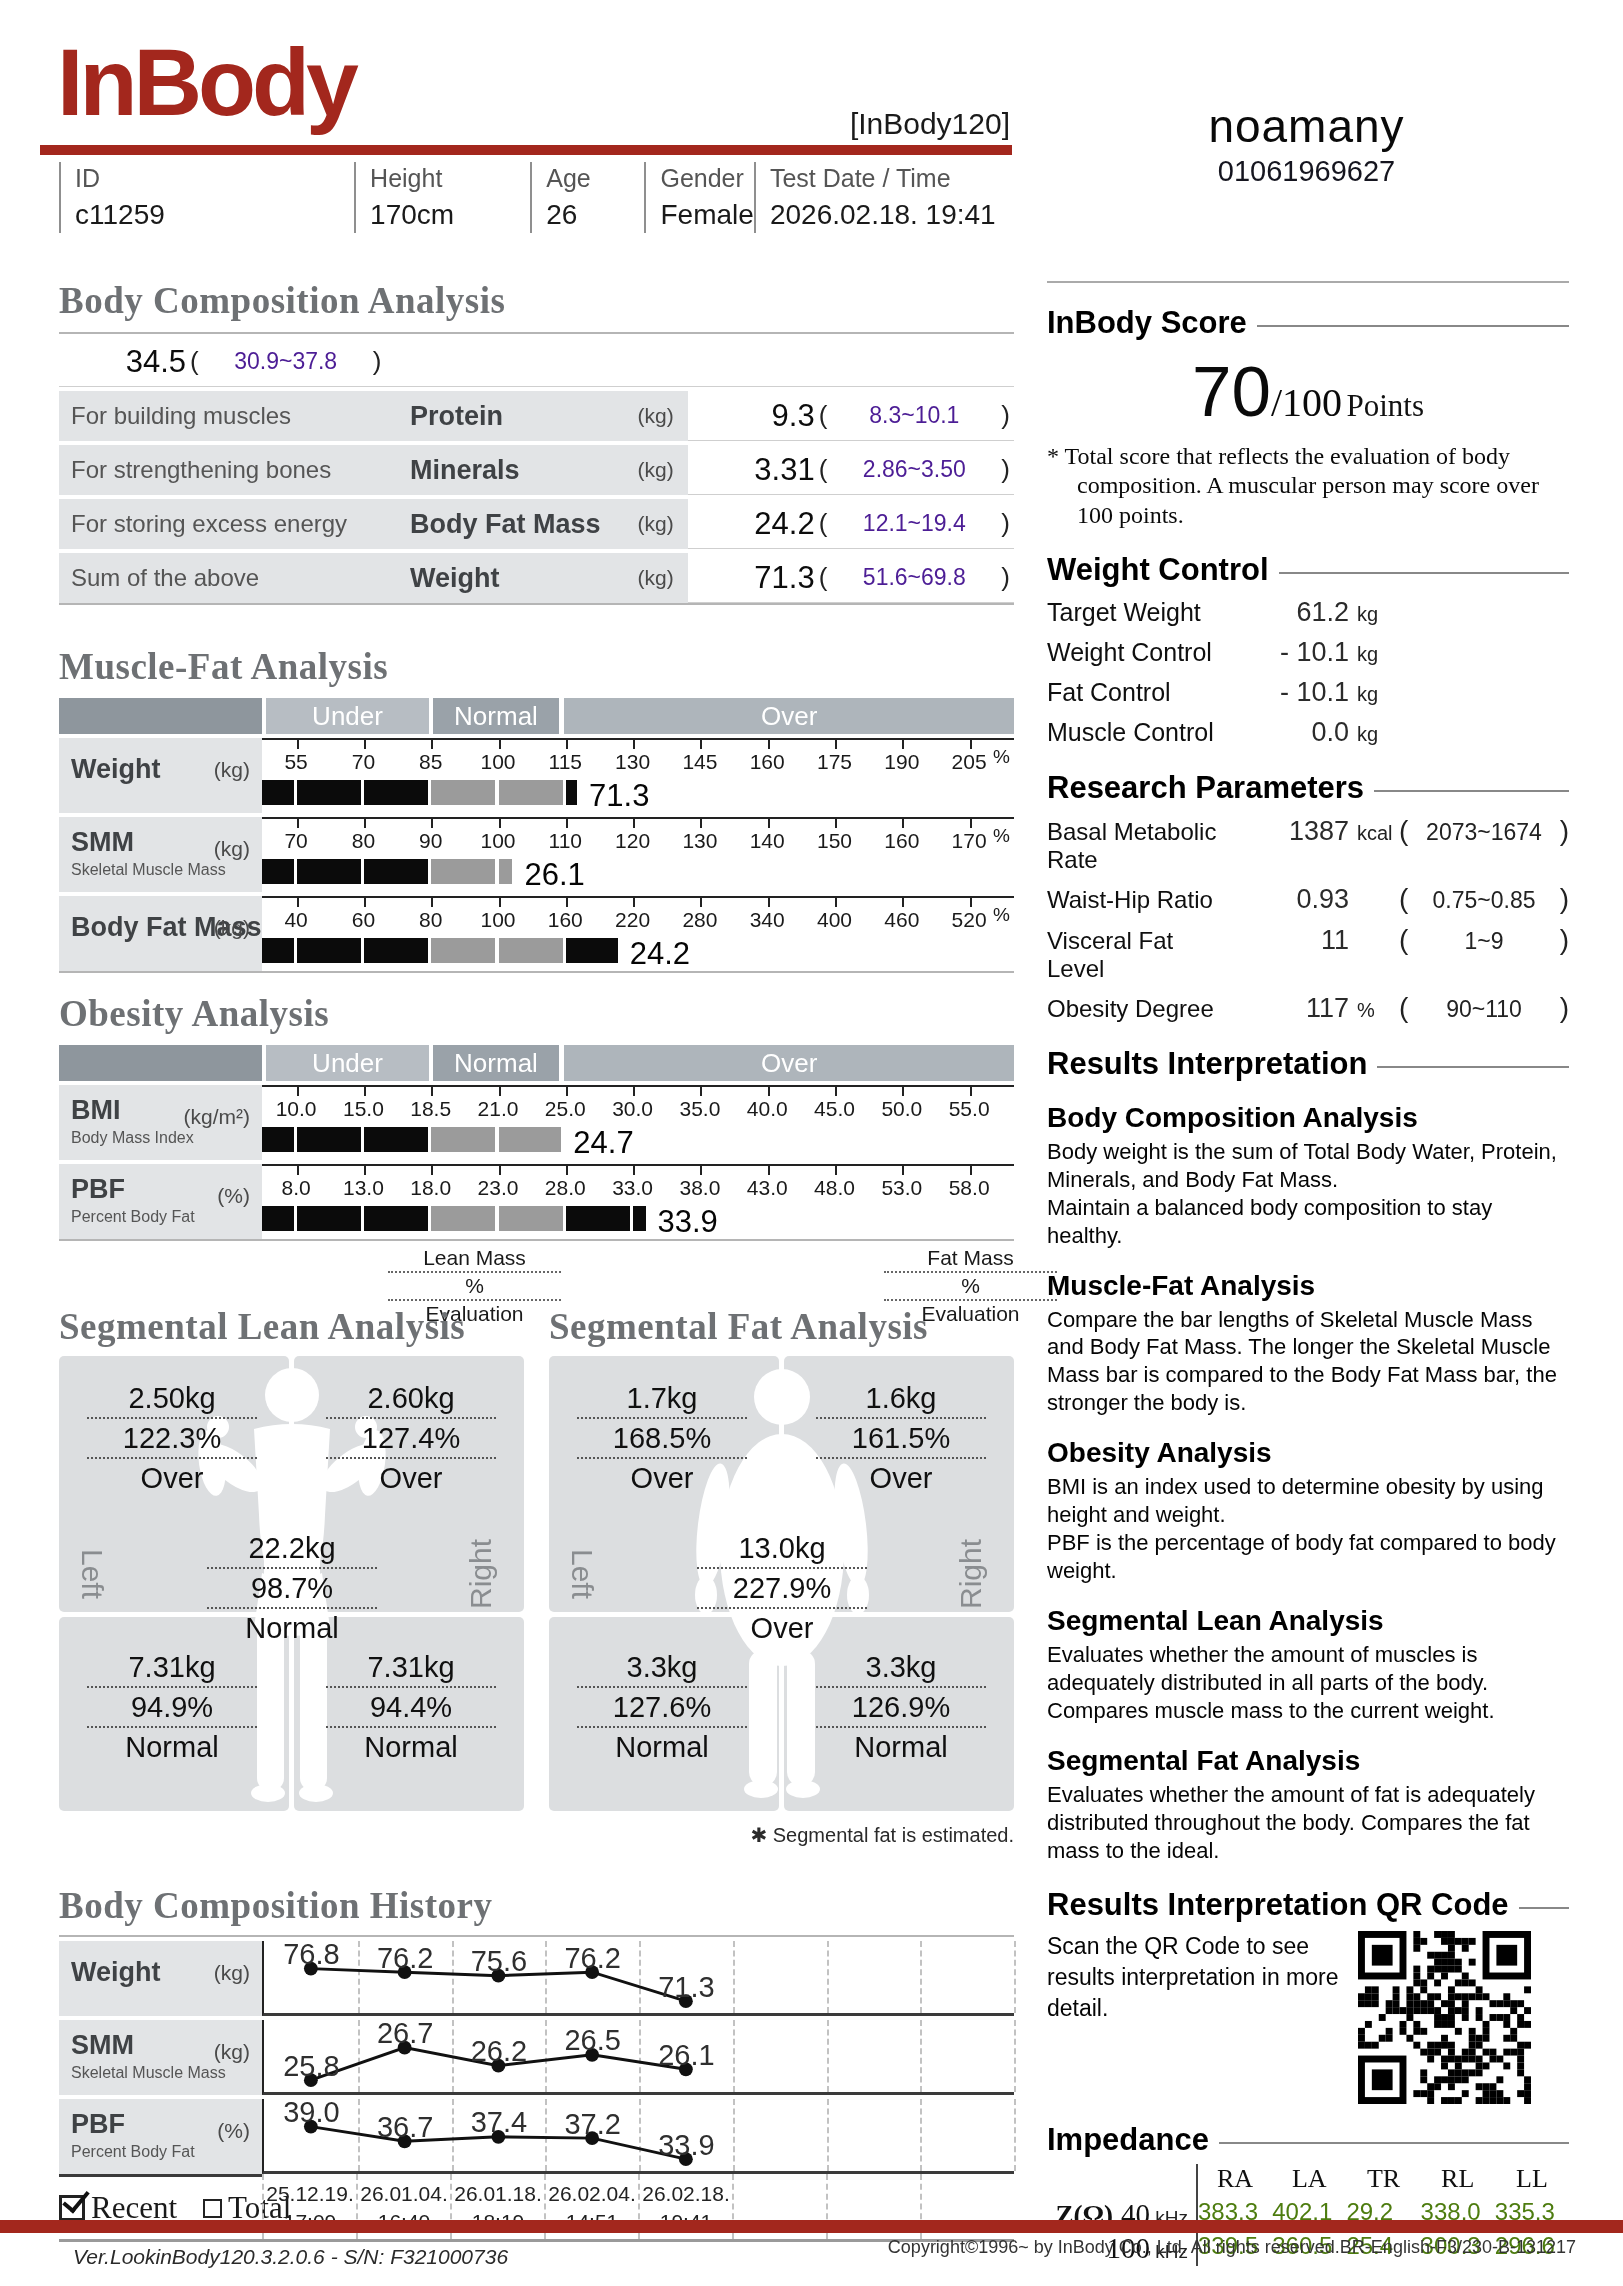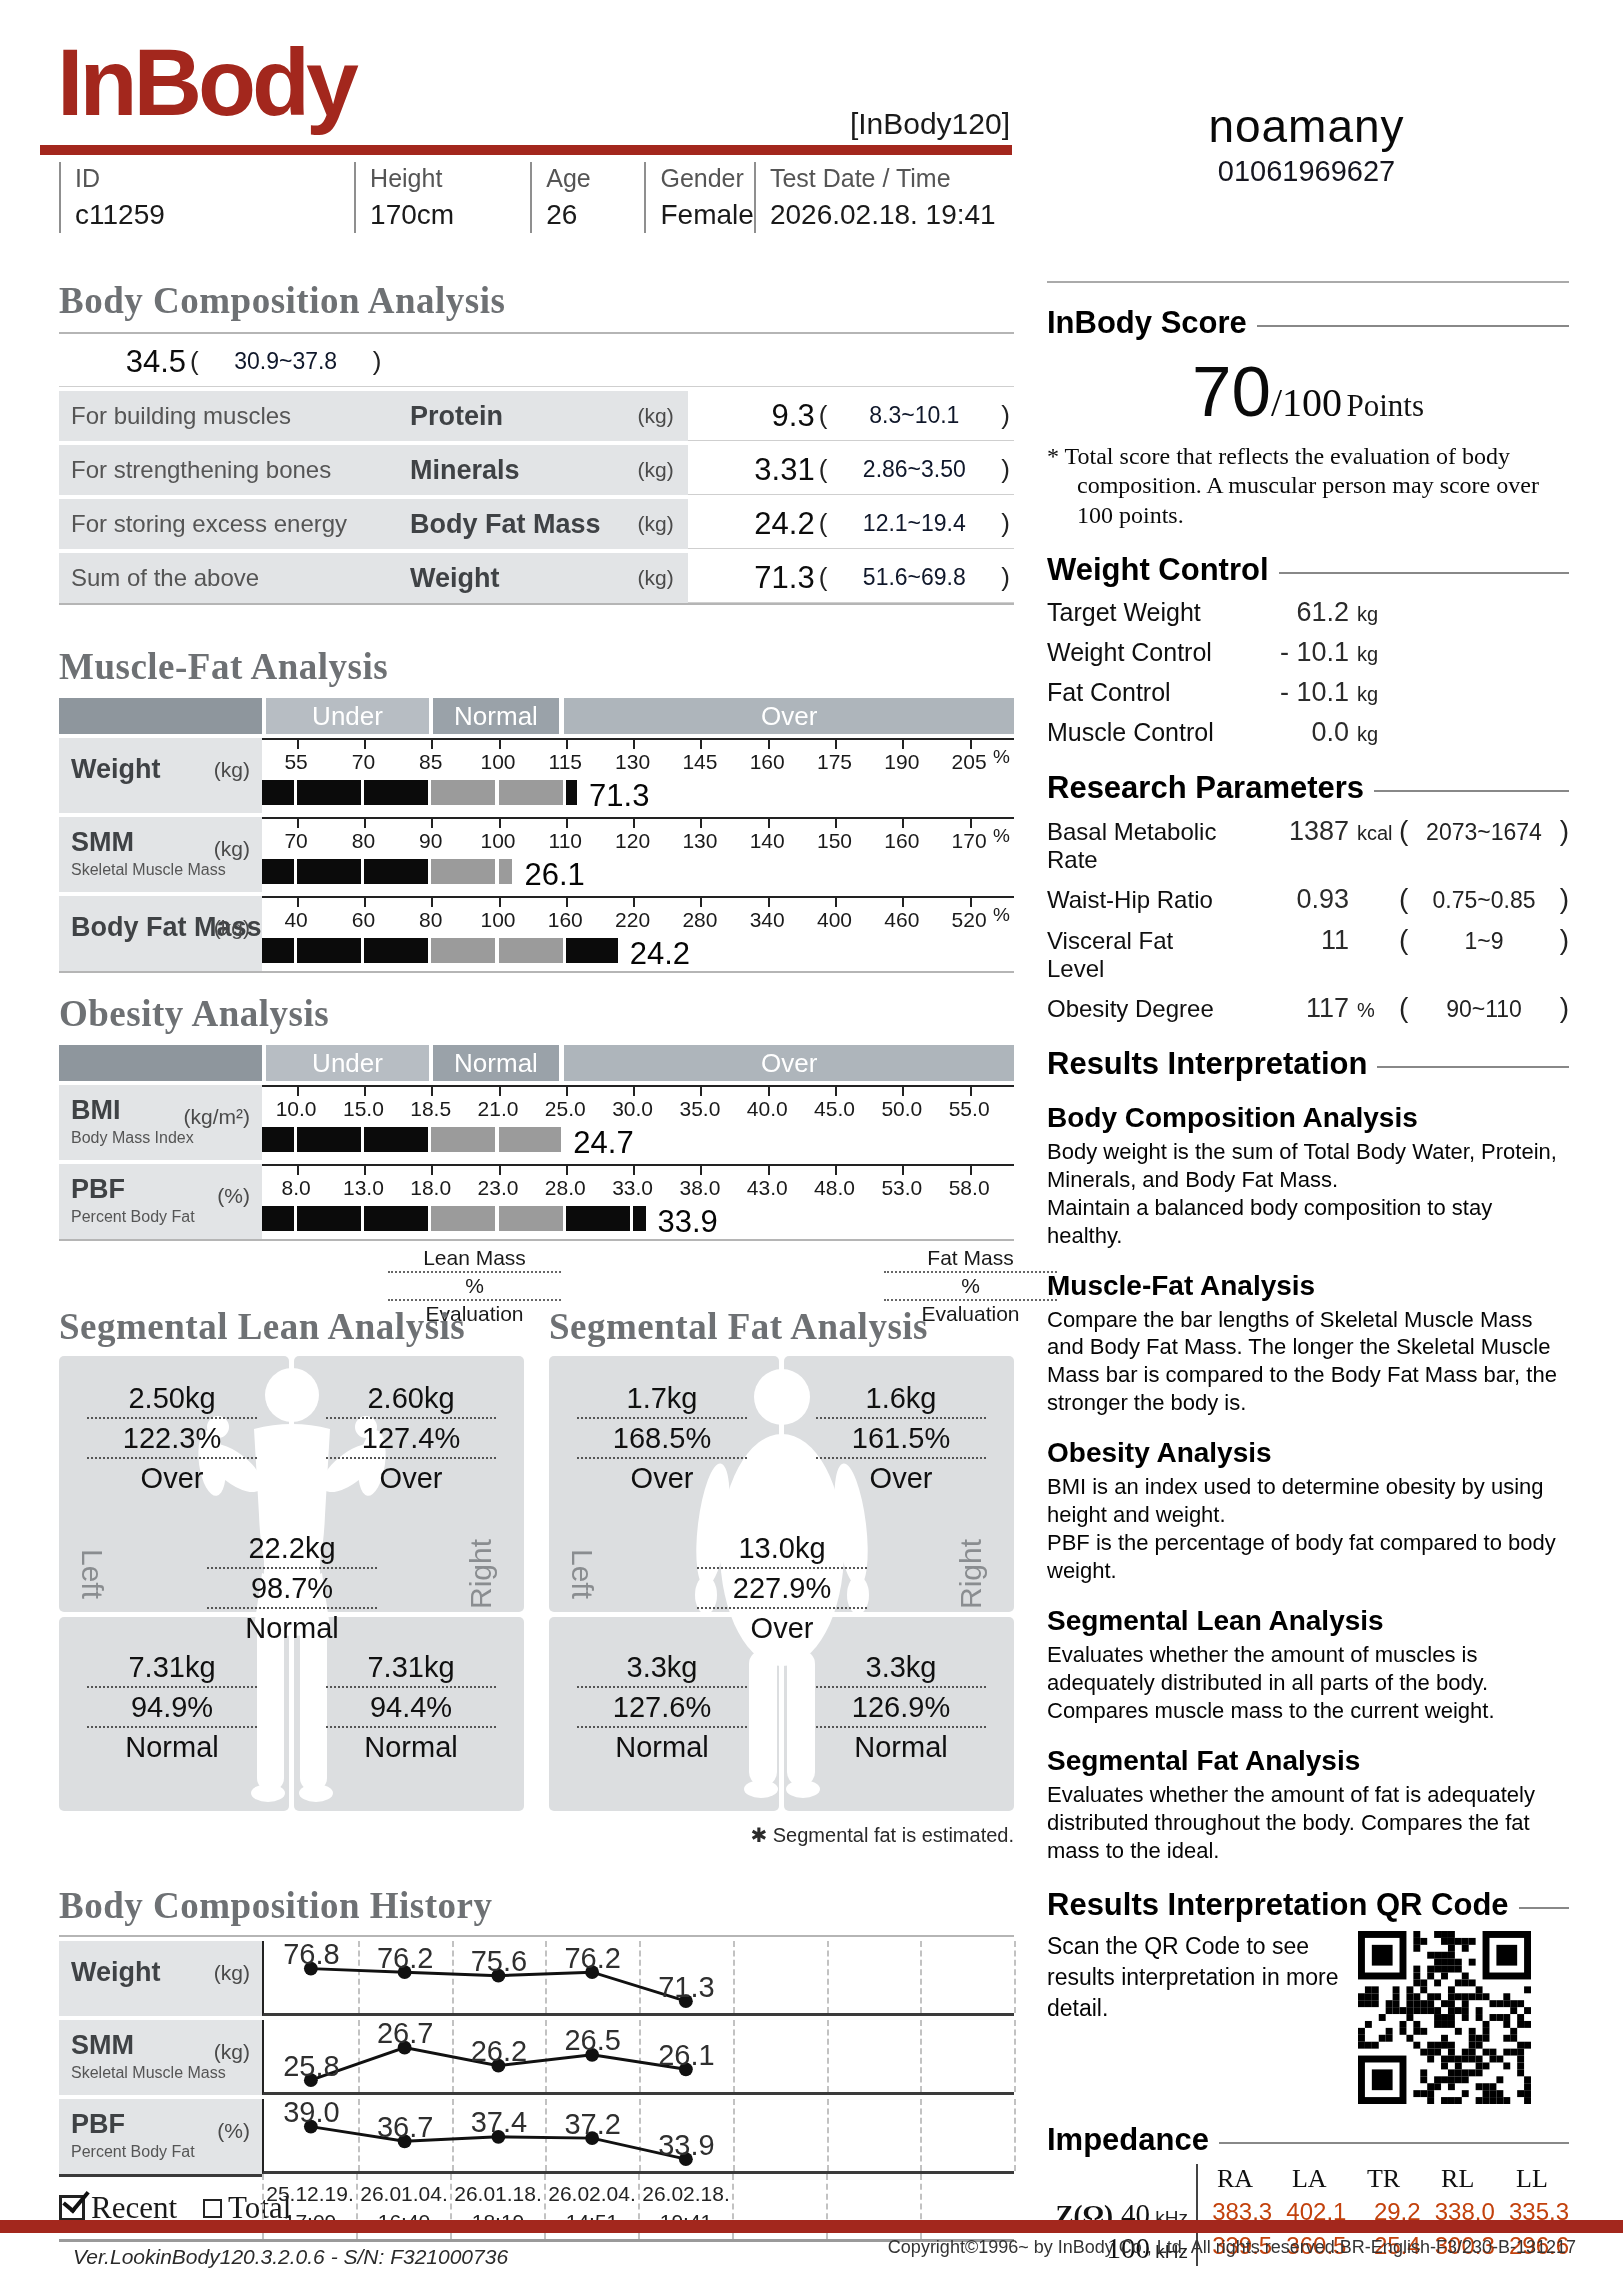--- a/index.html
+++ b/index.html
@@ -23,21 +23,21 @@
   .bc-table{margin-top:10px;border-top:2px solid #b5b5b5;border-bottom:2px solid #b5b5b5;}
   .bc-row{display:flex;height:50px;margin-top:4px;}
   .bc-row:first-child{margin-top:3px;}
   .bc-left{width:644px;background:#e2e4e6;display:flex;align-items:center;}
   .bc-desc{width:339px;padding-left:12px;font-size:24px;color:#555;}
   .bc-label{flex:1;font-size:27px;font-weight:bold;color:#3f4245;}
   .bc-unit{width:61px;font-size:21px;color:#4a4a4a;padding-right:14px;text-align:right;}
   .bc-right{flex:1;background:#fff;border-bottom:1px solid #cfcfcf;display:flex;align-items:center;}
   .bc-val{width:127px;text-align:right;font-size:31px;color:#0c0c0c;}
   .bc-par{font-size:26px;color:#222;padding:0 4px;}
-  .bc-range{width:166px;text-align:center;font-size:23px;color:#0f172a;}
+  .bc-range{width:166px;text-align:center;font-size:23px;color:#4c1d95;}
   
   .band-row{display:flex;height:36px;margin-top:10px;}
   .band-lbl{width:203px;background:#8e969d;}
   .band-area{flex:1;position:relative;margin-left:4px;padding-left:25px;}
   .band-cell{position:absolute;top:0;height:100%;color:#fff;font-size:26px;display:flex;align-items:center;justify-content:center;}
   .gauge-row{display:flex;height:75px;margin-top:4px;}
   .g-lbl{width:203px;background:#e2e4e6;position:relative;}
   .g-name{position:absolute;left:12px;top:16px;font-size:27px;font-weight:bold;color:#3f4245;}
   .g-name.with-sub{top:10px;}
   .g-sub{position:absolute;left:12px;top:44px;font-size:16px;color:#555;}
@@ -99,21 +99,21 @@
   .qr-text{width:297px;font-size:23px;line-height:1.35;color:#050505;}
   .qr-box{margin-left:14px;}
   
   .imp{margin-top:14px;}
   .imp-grid{display:flex;margin-top:6px;}
   .imp-left{width:149px;}
   .imp-right{flex:1;border-left:2px solid #444;}
   .imp-hrow{display:flex;height:34px;}
   .imp-hcell{flex:1;text-align:center;font-family:"Liberation Serif",serif;font-size:26px;color:#111;}
   .imp-vrow{display:flex;height:34px;}
-  .imp-vcell{flex:1;text-align:right;font-size:24px;color:#c2410c;}
+  .imp-vcell{flex:1;text-align:left;font-size:24px;color:#4d7c0f;}
   .imp-lrow{height:34px;text-align:right;padding-right:8px;white-space:nowrap;}
   .imp-z{font-family:"Liberation Serif",serif;font-weight:bold;font-size:27px;}
   .imp-freq{font-family:"Liberation Serif",serif;font-size:29px;}
   .imp-khz{font-size:19px;color:#222;}
   
   .foot-bar{position:absolute;left:0;top:2220px;width:1624px;height:13px;}
   .foot-ver{position:absolute;left:73px;top:2245px;font-size:21px;font-style:italic;color:#2a2a2a;}
   .foot-copy{position:absolute;right:48px;top:2237px;font-size:18px;color:#333;}
 </style>
 </head>

